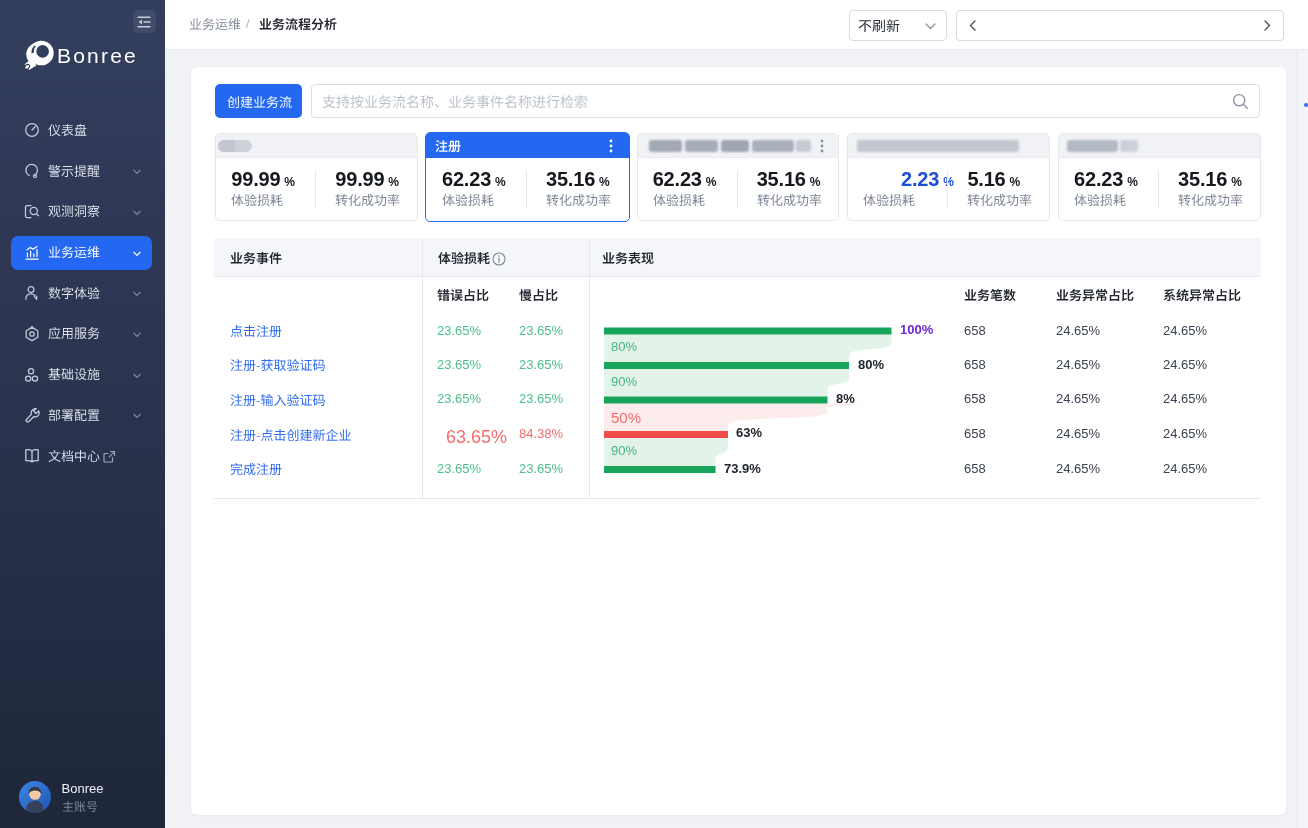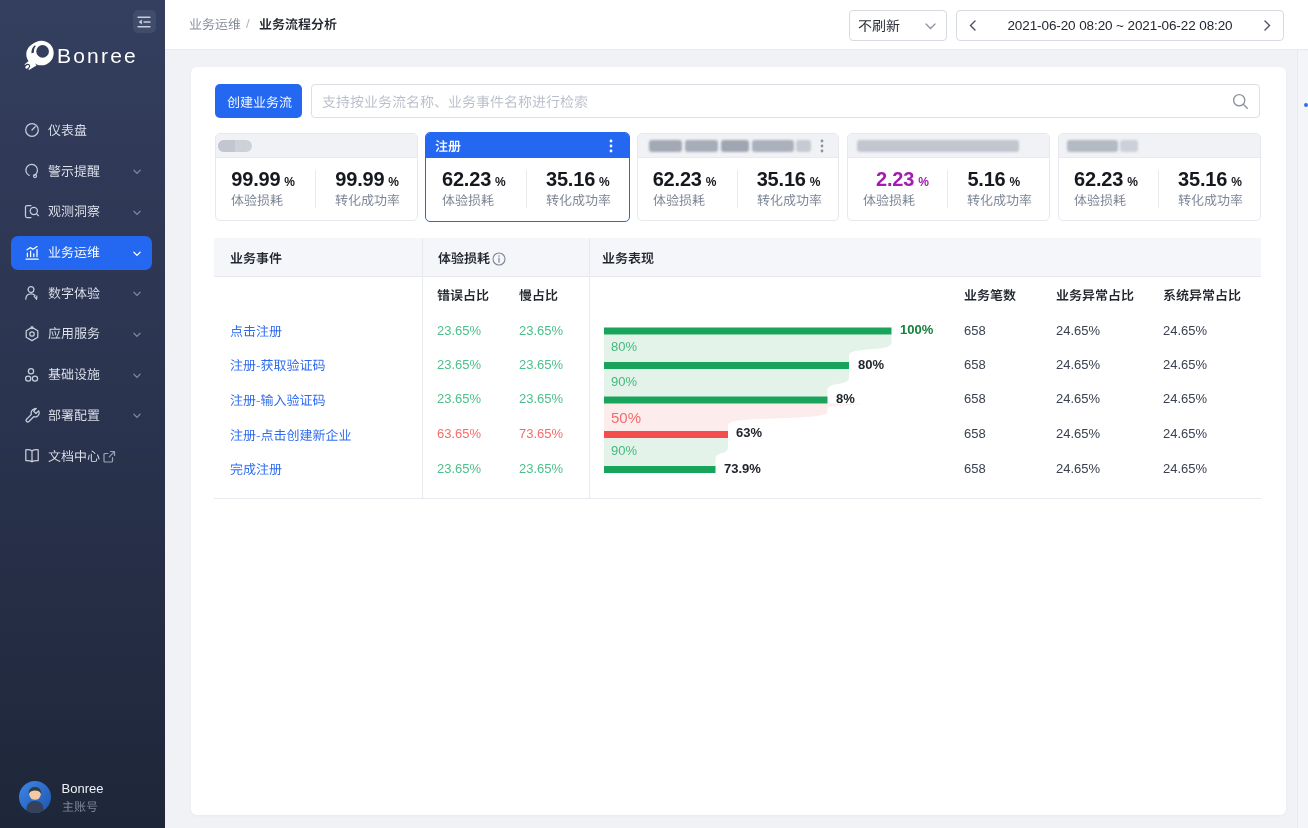--- a/index.html
+++ b/index.html
@@ -220,21 +220,20 @@
 <svg style="position:absolute;left:925px;top:23px" width="11" height="7" viewBox="0 0 11 7">
       <path d="M1 1 L5.5 5.5 L10 1" fill="none" stroke="#8b93a0" stroke-width="1.3" stroke-linecap="round"></path>
     </svg>
     <div style="position:absolute;left:956px;top:10px;width:328px;height:31px;background:#fff;border:1px solid #d7dae0;border-radius:4px;box-sizing:border-box"></div>
     <svg style="position:absolute;left:969px;top:20px" width="7" height="11" viewBox="0 0 7 11">
       <path d="M6 1 L1.5 5.5 L6 10" fill="none" stroke="#4b515c" stroke-width="1.4" stroke-linecap="round"></path>
     </svg>
     <svg style="position:absolute;left:1264px;top:20px" width="7" height="11" viewBox="0 0 7 11">
       <path d="M1 1 L5.5 5.5 L1 10" fill="none" stroke="#4b515c" stroke-width="1.4" stroke-linecap="round"></path>
     </svg>
-    <div class="lat" style="left:956px;top:18px;width:328px;text-align:center;font-size:13.5px;color:#23272f;letter-spacing:-0.1px">2021-06-20 08:20 ~ 2021-06-22 08:20</div>
     <div id="maincard"></div>
     <div style="position:absolute;left:214.5px;top:84px;width:87px;height:34px;background:#2468f2;border-radius:5px"></div>
     <svg style="position:absolute;left:227px;top:92.5px;overflow:visible;" width="67" height="17" viewBox="0 -14 67 17">
       <use href="#t12" fill="#ffffff"></use>
     </svg>
 <div style="position:absolute;left:310.5px;top:84px;width:949px;height:34px;background:#fff;border:1px solid #dcdfe5;border-radius:4px;box-sizing:border-box"></div>
     <svg style="position:absolute;left:322px;top:91.5px;overflow:visible;" width="268" height="18" viewBox="0 -15 268 18">
       <use href="#t13" fill="#b9bfca"></use>
     </svg>
 <svg style="position:absolute;left:1232px;top:93px" width="17" height="17" viewBox="0 0 17 17">
@@ -294,21 +293,21 @@
       <use href="#t14" fill="#7b8494"></use>
     </svg>
 <div class="lat" style="left:756.7px;top:168px;font-size:20px;font-weight:700;color:#15181e;letter-spacing:-0.2px">35.16<span style="font-size:12px;font-weight:600;letter-spacing:0;margin-left:4px">%</span></div>
     <svg style="position:absolute;left:756.7px;top:191px;overflow:visible;" width="67" height="17" viewBox="0 -14 67 17">
       <use href="#t15" fill="#7b8494"></use>
     </svg>
 <div style="position:absolute;left:736.7px;top:170px;width:1px;height:38px;background:#e8eaee"></div>
     <div style="position:absolute;left:847.4px;top:133px;width:202.5px;height:88px;background:#fff;border:1px solid #e6e8ed;border-radius:5px;box-sizing:border-box"></div>
     <div style="position:absolute;left:848.4px;top:134px;width:200.5px;height:24px;background:#f1f2f5;border-bottom:1px solid #e8eaee;border-radius:4px 4px 0 0;box-sizing:border-box"></div>
     <div style="position:absolute;left:857.4px;top:140px;width:162px;height:12px;background:#c2c6cf;border-radius:3px;filter:blur(1.2px)"></div>
-    <div class="lat" style="left:876px;top:168px;font-size:20px;font-weight:700;color:#a21caf;letter-spacing:-0.2px">2.23<span style="font-size:12px;font-weight:600;letter-spacing:0;margin-left:4px">%</span></div>
+    <div class="lat" style="left:901px;top:168px;font-size:20px;font-weight:700;color:#1d4ed8;letter-spacing:-0.2px">2.23<span style="font-size:12px;font-weight:600;letter-spacing:0;margin-left:4px">%</span></div>
     <svg style="position:absolute;left:863.4px;top:191px;overflow:visible;" width="54" height="17" viewBox="0 -14 54 17">
       <use href="#t14" fill="#7b8494"></use>
     </svg>
 <div class="lat" style="left:967.4px;top:168px;font-size:20px;font-weight:700;color:#15181e;letter-spacing:-0.2px">5.16<span style="font-size:12px;font-weight:600;letter-spacing:0;margin-left:4px">%</span></div>
     <svg style="position:absolute;left:967.4px;top:191px;overflow:visible;" width="67" height="17" viewBox="0 -14 67 17">
       <use href="#t15" fill="#7b8494"></use>
     </svg>
 <div style="position:absolute;left:947.4px;top:170px;width:1px;height:38px;background:#e8eaee"></div>
     <div style="position:absolute;left:1058.1px;top:133px;width:202.5px;height:88px;background:#fff;border:1px solid #e6e8ed;border-radius:5px;box-sizing:border-box"></div>
     <div style="position:absolute;left:1059.1px;top:134px;width:200.5px;height:24px;background:#f1f2f5;border-bottom:1px solid #e8eaee;border-radius:4px 4px 0 0;box-sizing:border-box"></div>
@@ -376,22 +375,22 @@
       <use href="#t27" fill="#2e6bf0"></use>
     </svg>
 <div class="lat" style="left:437px;top:392px;font-size:13px;color:#4cc08a">23.65%</div>
     <div class="lat" style="left:519px;top:392px;font-size:13px;color:#4cc08a">23.65%</div>
     <div class="lat" style="left:964px;top:392px;font-size:13px;color:#3a4150">658</div>
     <div class="lat" style="left:1056px;top:392px;font-size:13px;color:#3a4150">24.65%</div>
     <div class="lat" style="left:1163px;top:392px;font-size:13px;color:#3a4150">24.65%</div>
     <svg style="position:absolute;left:230px;top:426px;overflow:visible;" width="123" height="17" viewBox="0 -14 123 17">
       <use href="#t28" fill="#2e6bf0"></use>
     </svg>
-<div class="lat" style="left:437px;top:427px;font-size:13px;color:#f56c6c">63.65%</div>
-    <div class="lat" style="left:519px;top:427px;font-size:13px;color:#f56c6c">73.65%</div>
+<div class="lat" style="left:446px;top:427px;font-size:18px;color:#f56c6c">63.65%</div>
+    <div class="lat" style="left:519px;top:427px;font-size:13px;color:#f56c6c">84.38%</div>
     <div class="lat" style="left:964px;top:427px;font-size:13px;color:#3a4150">658</div>
     <div class="lat" style="left:1056px;top:427px;font-size:13px;color:#3a4150">24.65%</div>
     <div class="lat" style="left:1163px;top:427px;font-size:13px;color:#3a4150">24.65%</div>
     <svg style="position:absolute;left:230px;top:460px;overflow:visible;" width="54" height="17" viewBox="0 -14 54 17">
       <use href="#t29" fill="#2e6bf0"></use>
     </svg>
 <div class="lat" style="left:437px;top:462px;font-size:13px;color:#4cc08a">23.65%</div>
     <div class="lat" style="left:519px;top:462px;font-size:13px;color:#4cc08a">23.65%</div>
     <div class="lat" style="left:964px;top:462px;font-size:13px;color:#3a4150">658</div>
     <div class="lat" style="left:1056px;top:462px;font-size:13px;color:#3a4150">24.65%</div>
@@ -401,21 +400,21 @@
       <path d="M0 45.0 H245.0 V53.2 C245.0 63.2 223.5 56.5 223.5 66.5 V72.5 H0 Z" fill="#e3f3e9"></path>
       <path d="M0 79.5 H223.5 V87.8 C223.5 97.7 124.0 91.0 124.0 101.0 V107.0 H0 Z" fill="#fdecec"></path>
       <path d="M219.5 79.5 L259.5 79.5 C235.5 82.2 223.5 82.8 219.5 83.3 Z" fill="#fdecec" fill-opacity="0.85"></path>
       <path d="M0 114.0 H124.0 V122.4 C124.0 132.5 111.5 125.8 111.5 135.8 V142.0 H0 Z" fill="#e3f3e9"></path>
       <rect x="0" y="3.5" width="287.5" height="7" fill="#18a45b"></rect>
       <rect x="0" y="38.0" width="245.0" height="7" fill="#18a45b"></rect>
       <rect x="0" y="72.5" width="223.5" height="7" fill="#18a45b"></rect>
       <rect x="0" y="107.0" width="124.0" height="7" fill="#f34d4d"></rect>
       <rect x="0" y="142.0" width="111.5" height="7" fill="#18a45b"></rect>
     </svg>
-    <div class="lat" style="left:900px;top:323px;font-size:13px;font-weight:700;color:#15803d">100%</div>
+    <div class="lat" style="left:900px;top:323px;font-size:13px;font-weight:700;color:#6d28d9">100%</div>
     <div class="lat" style="left:858px;top:358px;font-size:13px;font-weight:700;color:#21252e">80%</div>
     <div class="lat" style="left:836px;top:392px;font-size:13px;font-weight:700;color:#21252e">8%</div>
     <div class="lat" style="left:736px;top:426px;font-size:13px;font-weight:700;color:#21252e">63%</div>
     <div class="lat" style="left:724px;top:462px;font-size:13px;font-weight:700;color:#21252e">73.9%</div>
     <div class="lat" style="left:611px;top:340px;font-size:13px;color:#44b97e">80%</div>
     <div class="lat" style="left:611px;top:375px;font-size:13px;color:#44b97e">90%</div>
     <div class="lat" style="left:611px;top:409px;font-size:15px;color:#f56c6c">50%</div>
     <div class="lat" style="left:611px;top:444px;font-size:13px;color:#44b97e">90%</div>
     <div style="position:absolute;left:1297px;top:51px;width:11px;height:777px;background:#f4f5f8;border-left:1px solid #e9eaee;box-sizing:border-box"></div>
     <div style="position:absolute;left:1304px;top:103px;width:4px;height:4px;border-radius:2px;background:#2f6df2"></div>

